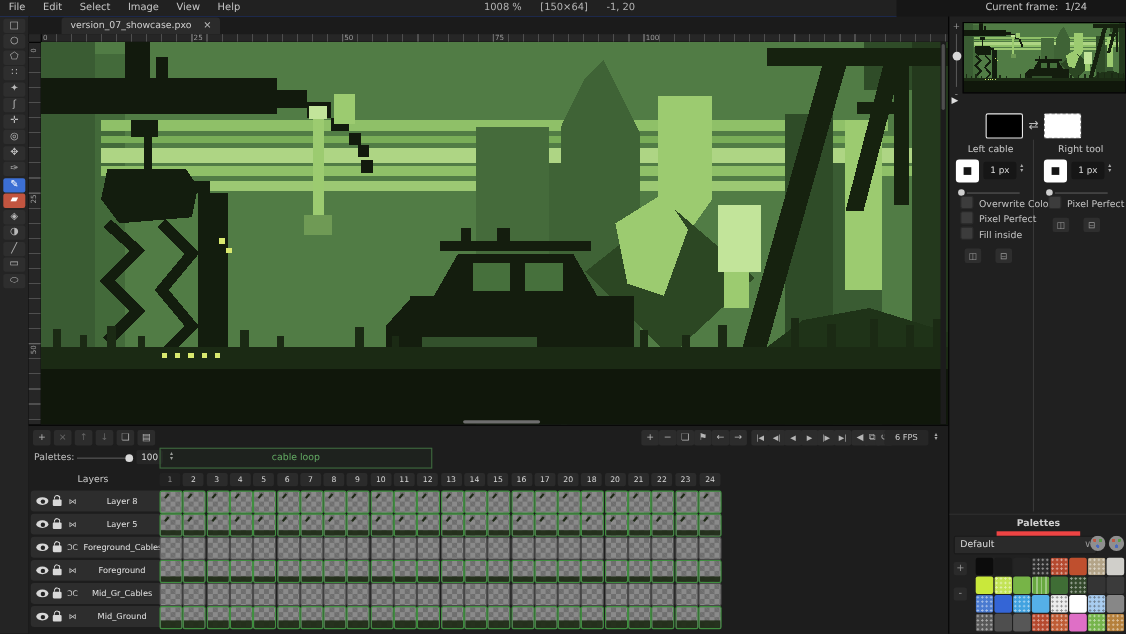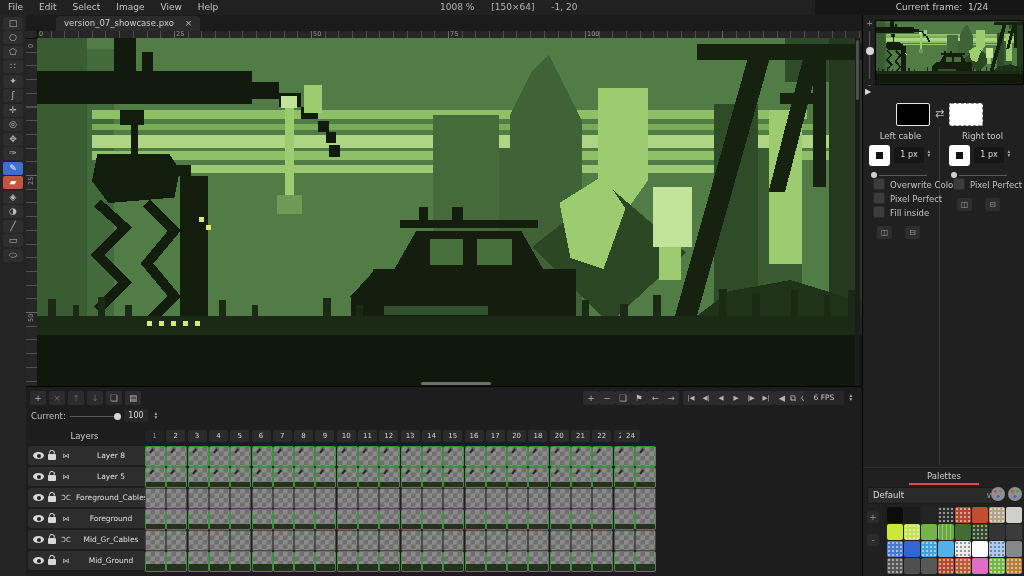--- a/index.html
+++ b/index.html
@@ -56,21 +56,21 @@
   .mini-slider{position:absolute;top:157px;width:58px;height:6px}
   .mini-slider .dot{position:absolute;left:0;top:0;width:6px;height:6px;border-radius:50%;background:#cfcfcf}
   .mini-slider .line{position:absolute;left:8px;top:2.5px;width:48px;height:1px;background:#5a5a5a}
   .checkbox-row{position:absolute;height:12px;line-height:12px;color:#c4c4c4;white-space:nowrap}
   .checkbox-row .box{display:inline-block;width:10px;height:10px;background:#3c3c3c;border:1px solid #2a2a2a;
     border-radius:2px;vertical-align:-2px;margin-right:5px}
   .sym-btn{position:absolute;width:15px;height:13px;background:#2e2e2e;border-radius:2px;color:#9a9a9a;
     font-size:8px;text-align:center;line-height:13px}
   #palettes-divider{left:0;top:452px;width:162px;height:1px;background:#2e2e2e}
   #palettes-title{left:0;top:456px;width:162px;text-align:center;color:#d0d0d0}
-  #palettes-title b{font-weight:normal;border-bottom:2px solid #ef4444;padding:0 18px 2px}
+  #palettes-title b{font-weight:bold;border-bottom:7px solid #ef4444;padding:0 18px 2px}
   #palette-select{left:4px;top:472px;width:118px;height:15px;background:#2a2a2a;border:1px solid #1a1a1a;
     border-radius:2px;color:#ddd;line-height:15px;padding:0 5px}
   #palette-select .chev{position:absolute;right:4px;top:0;color:#999}
   .palette-icon{position:absolute;top:472px;width:14px;height:14px;border-radius:50%;background:#8f8f8f;
     background-image:radial-gradient(circle at 30% 30%,#c05a45 1.5px,transparent 1.6px),
       radial-gradient(circle at 68% 30%,#5a9a4a 1.5px,transparent 1.6px),
       radial-gradient(circle at 50% 68%,#4a6ac0 1.5px,transparent 1.6px)}
   .pal-pm{position:absolute;left:4px;width:12px;height:12px;background:#2a2a2a;border-radius:2px;color:#999;
     text-align:center;line-height:12px;font-size:9px}
   .swatch{position:absolute;width:16px;height:16px;border-radius:2px}
@@ -391,27 +391,28 @@
 
 <div class="abs" id="timeline">
   <div id="layer-buttons">
       <div class="tl-btn" style="left: 4px; top: 4px;">+</div>
       <div class="tl-btn dim" style="left: 23px; top: 4px;">×</div>
       <div class="tl-btn dim" style="left: 42px; top: 4px;">↑</div>
       <div class="tl-btn dim" style="left: 61px; top: 4px;">↓</div>
       <div class="tl-btn" style="left: 80px; top: 4px;">❏</div>
       <div class="tl-btn" style="left: 99px; top: 4px;">▤</div>
     </div>
-  <div class="abs" id="opacity-label">Current:</div>
+  <div class="abs" id="opacity-label">Palettes:</div>
   <div class="abs" id="opacity-slider">
       <div class="line"></div>
       <div class="knob"></div>
     </div>
   <div class="abs" id="opacity-value">100</div>
   <div class="spin" style="left:126px;top:24px">▴<br>▾</div>
+  <div class="abs" id="frame-tag">cable loop</div>
   <div id="frame-buttons">
       <div class="tl-btn" style="left: 557px; top: 4px;">+</div>
       <div class="tl-btn" style="left: 573px; top: 4px;">−</div>
       <div class="tl-btn" style="left: 589px; top: 4px;">❏</div>
       <div class="tl-btn" style="left: 605px; top: 4px;">⚑</div>
       <div class="tl-btn" style="left: 621px; top: 4px;">←</div>
       <div class="tl-btn" style="left: 637px; top: 4px;">→</div>
     </div>
   <div id="playback-buttons">
       <div class="tl-btn" style="left: 657px; top: 4px; font-size: 6.5px;">|◀</div>
@@ -446,21 +447,21 @@
       <div class="fhead" style="left: 395.9px;">14</div>
       <div class="fhead" style="left: 417.2px;">15</div>
       <div class="fhead" style="left: 438.5px;">16</div>
       <div class="fhead" style="left: 459.8px;">17</div>
       <div class="fhead" style="left: 481.1px;">20</div>
       <div class="fhead" style="left: 502.4px;">18</div>
       <div class="fhead" style="left: 523.7px;">20</div>
       <div class="fhead" style="left: 545px;">21</div>
       <div class="fhead" style="left: 566.3px;">22</div>
       <div class="fhead" style="left: 587.6px;">23</div>
-      <div class="fhead" style="left: 595px; text-align: center;">24</div>
+      <div class="fhead" style="left: 610px; text-align: center;">24</div>
     </div>
   <div id="layer-rows">
       <div class="layer-row" style="top: 59px;">
         <div class="eye"></div>
         <div class="lock"></div>
         <div class="chain">⋈</div>
         <div class="layer-name">Layer 8</div>
       </div>
       <div class="layer-row" style="top: 80px;">
         <div class="eye"></div>

